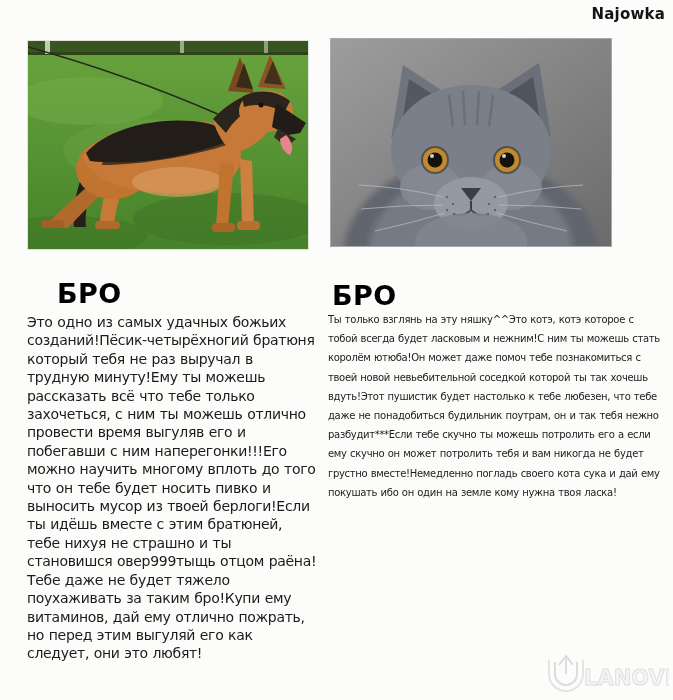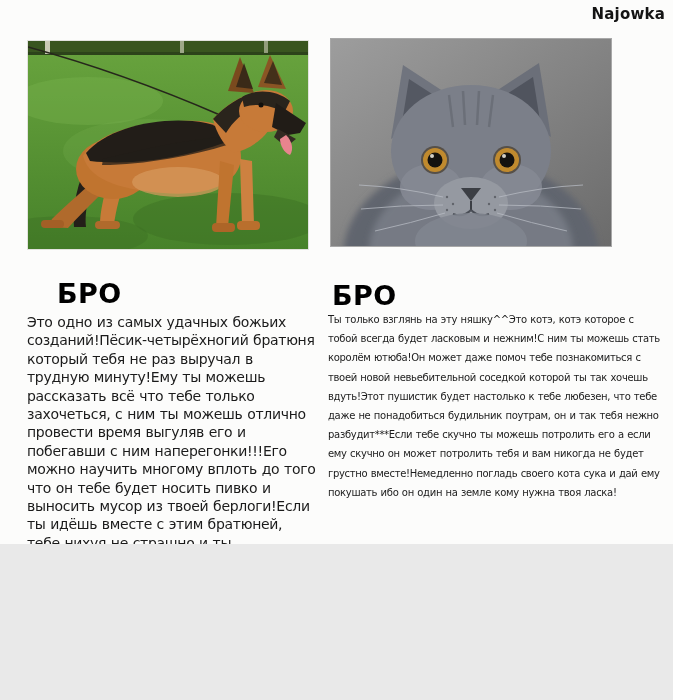--- a/index.html
+++ b/index.html
@@ -1,18 +1,18 @@
 <!DOCTYPE html>
 <html><head>
 <meta charset="utf-8">
 <style>
   html,body{margin:0;padding:0;background:#e9e9e9;}
   .page{
     position:relative;
-    width:673px;height:544px;
+    width:673px;height:700px;
     background:#fcfcfb;
     font-family:"DejaVu Sans","Liberation Sans",sans-serif;
     overflow:hidden;
     margin:0 auto;
   }
   .top-watermark{
     position:absolute;top:5px;right:8px;
     font-size:15px;font-weight:bold;color:#141414;
     letter-spacing:0.2px;
   }

